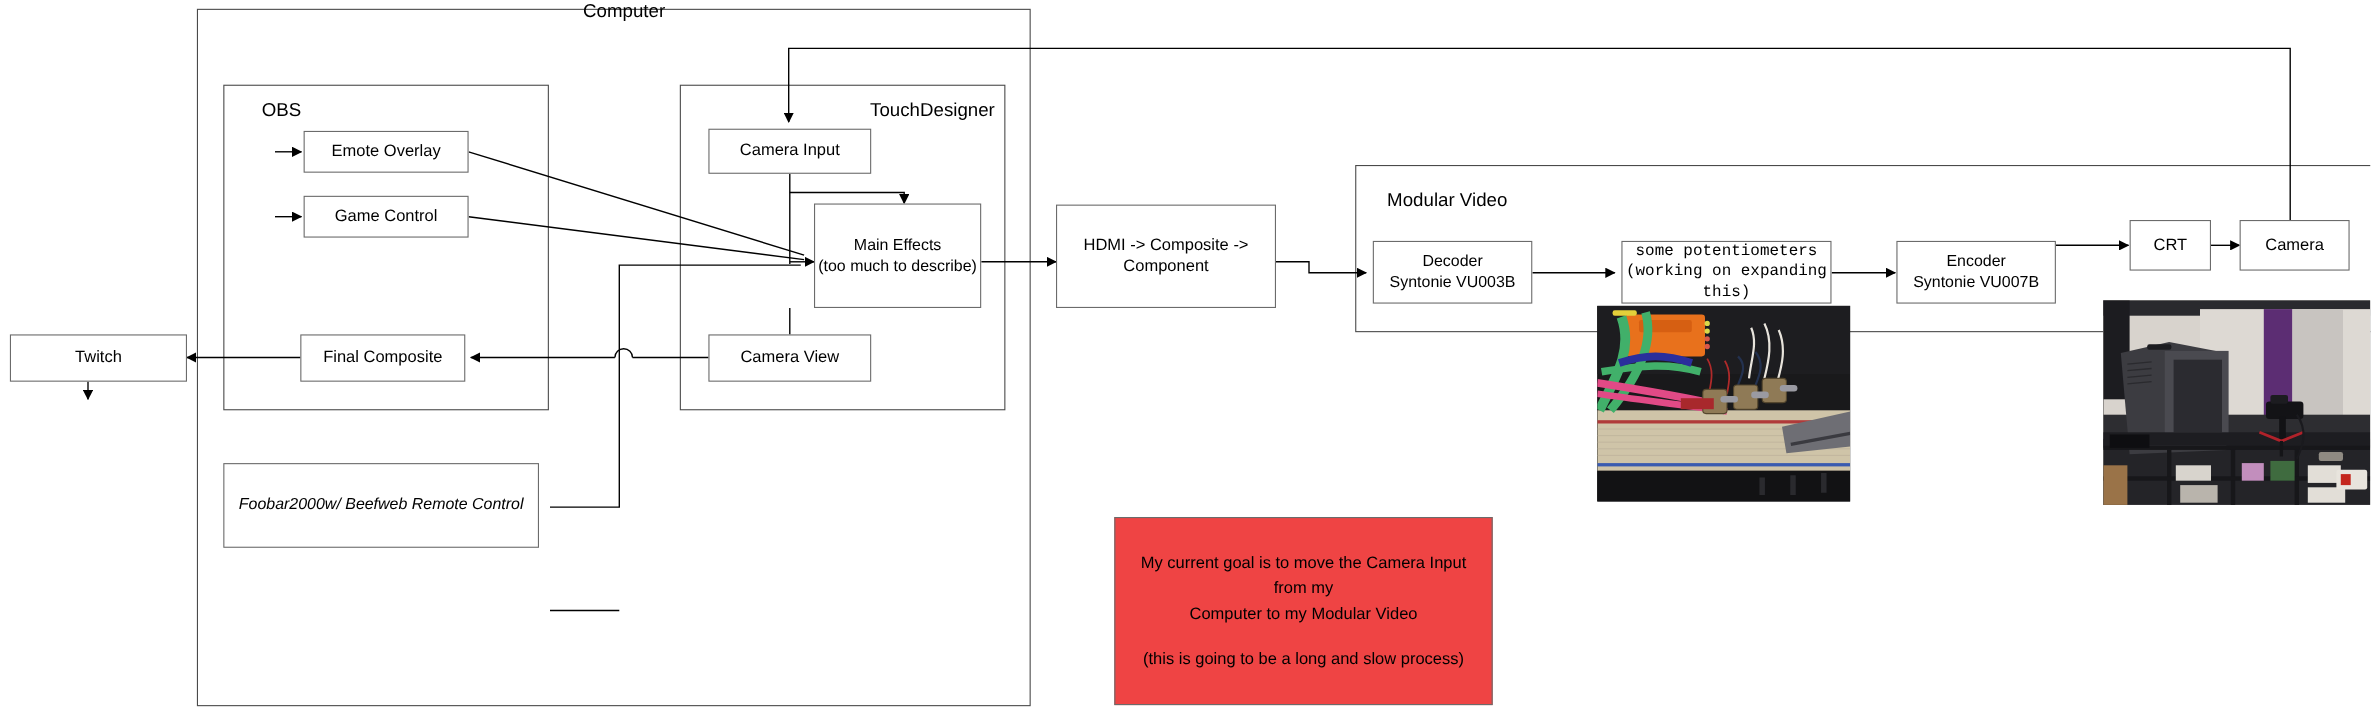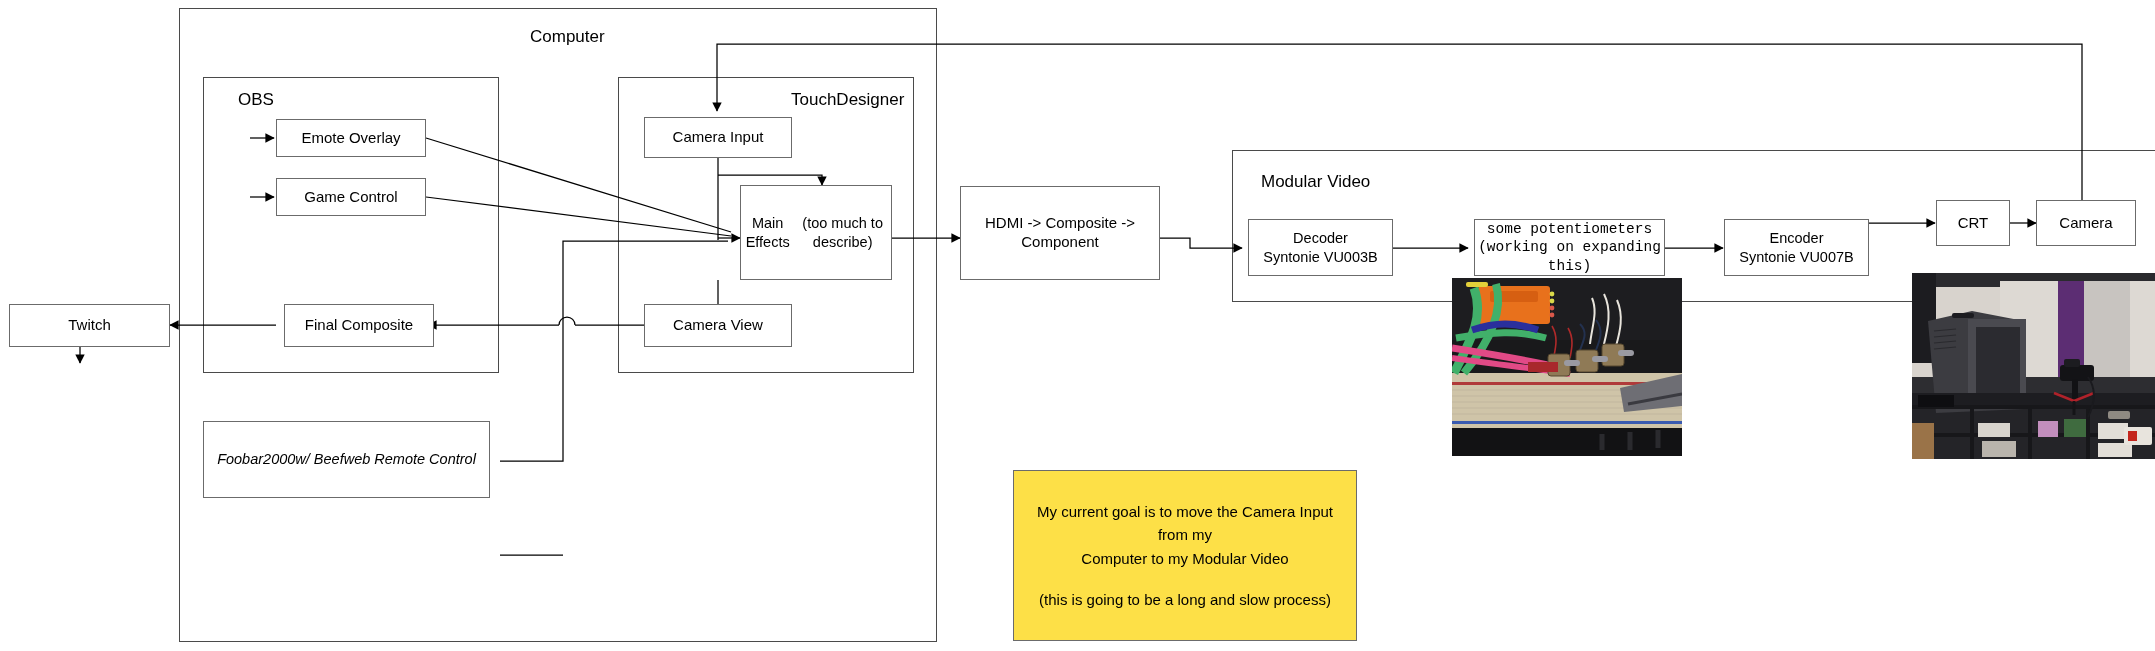--- a/index.html
+++ b/index.html
@@ -8,34 +8,34 @@
   svg.layer{position:absolute;left:0;top:0;width:2155px;height:651px;}
 
   .grp{position:absolute;border:1.4px solid #4a4a4a;background:transparent;box-sizing:border-box;}
   .grp-label{position:absolute;font-size:17px;color:#000;white-space:nowrap;}
 
   .node{position:absolute;border:1.4px solid #6b6b6b;background:#ffffff;box-sizing:border-box;
         display:flex;align-items:center;justify-content:center;text-align:center;
         font-size:15px;line-height:1.25;color:#000;padding:2px 0;}
   .node.two{font-size:14.5px;}
 
-  .notebox{position:absolute;border:1.4px solid #6b6b6b;background:#fde047;box-sizing:border-box;
+  .notebox{position:absolute;border:1.4px solid #6b6b6b;background:#ef4444;box-sizing:border-box;
            display:flex;align-items:center;justify-content:center;text-align:center;
            font-size:15px;line-height:1.55;color:#000;padding:8px 16px;}
 
   .photo{position:absolute;overflow:hidden;background:#1a1a1a;}
   .photo svg{display:block;width:100%;height:100%;}
 </style>
 </head>
 <body>
 
 <div id="stage">
 
   <div class="grp" style="left:179px;top:8px;width:758px;height:634px;"></div>
-  <div class="grp-label" style="left:530px;top:27px;">Computer</div>
+  <div class="grp-label" style="left:530px;top:0;">Computer</div>
 
   <div class="grp" style="left:203px;top:77px;width:296px;height:296px;"></div>
   <div class="grp-label" style="left:238px;top:90px;">OBS</div>
 
   <div class="grp" style="left:618px;top:77px;width:296px;height:296px;"></div>
   <div class="grp-label" style="left:763px;top:90px;margin-left:28px;">TouchDesigner</div>
 
   <div class="grp" style="left:1232px;top:150px;width:1063px;height:152px;"></div>
   <div class="grp-label" style="left:1261px;top:172px;">Modular Video</div>
 
@@ -87,31 +87,31 @@
       <path d="M 2010,223 L 2036,223" marker-end="url(#arr)"></path>
     </g>
   </svg>
 
   <div class="node" style="left:9px;top:304px;width:161px;height:43px;text-align:center;">Twitch</div>
 
   <div class="node" style="left:276px;top:119px;width:150px;height:38px;">Emote Overlay</div>
 
   <div class="node" style="left:276px;top:178px;width:150px;height:38px;">Game Control</div>
 
-  <div class="node" style="left:284px;top:304px;width:150px;height:43px;">Final Composite</div>
+  <div class="node" style="left:273px;top:304px;width:150px;height:43px;">Final Composite</div>
 
   <div class="node two" style="left:203px;top:421px;width:287px;height:77px;flex-direction:row;font-style:italic;">
     <span>Foobar2000</span>
     <span>w/ Beefweb Remote Control</span>
   </div>
 
 
   <div class="node" style="left:644px;top:117px;width:148px;height:41px;">Camera Input</div>
 
-  <div class="node two" style="left:740px;top:185px;width:152px;height:95px;flex-direction:row;">
+  <div class="node two" style="left:740px;top:185px;width:152px;height:95px;flex-direction:column;">
     <span>Main Effects</span>
     <span>(too much to describe)</span>
   </div>
 
   <div class="node" style="left:644px;top:304px;width:148px;height:43px;">Camera View</div>
 
   <div class="node" style="left:960px;top:186px;width:200px;height:94px;">HDMI -&gt; Composite -&gt; Component</div>
 
   <div class="node two" style="left:1248px;top:219px;width:145px;height:57px;flex-direction:column;">
     <span>Decoder</span>

